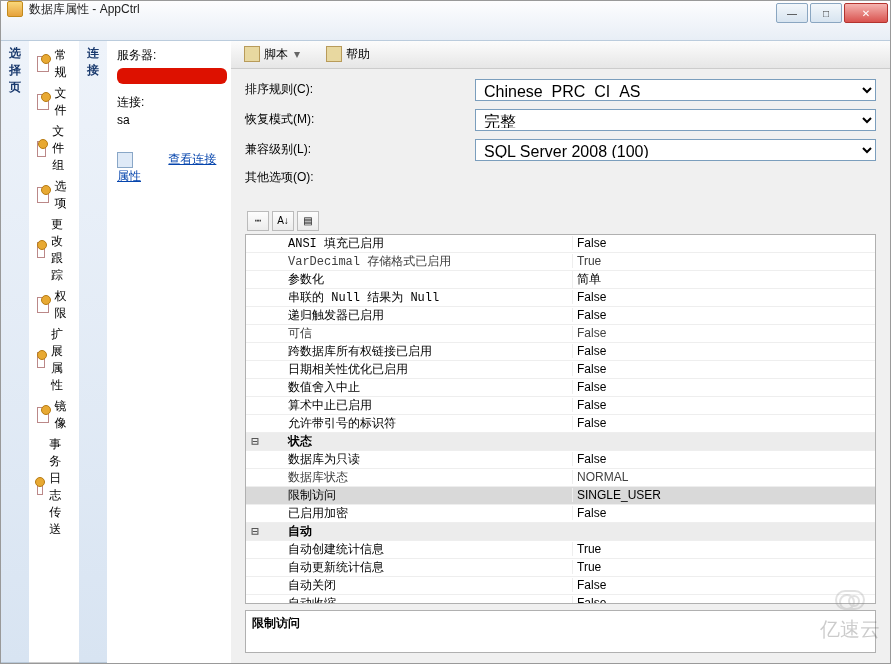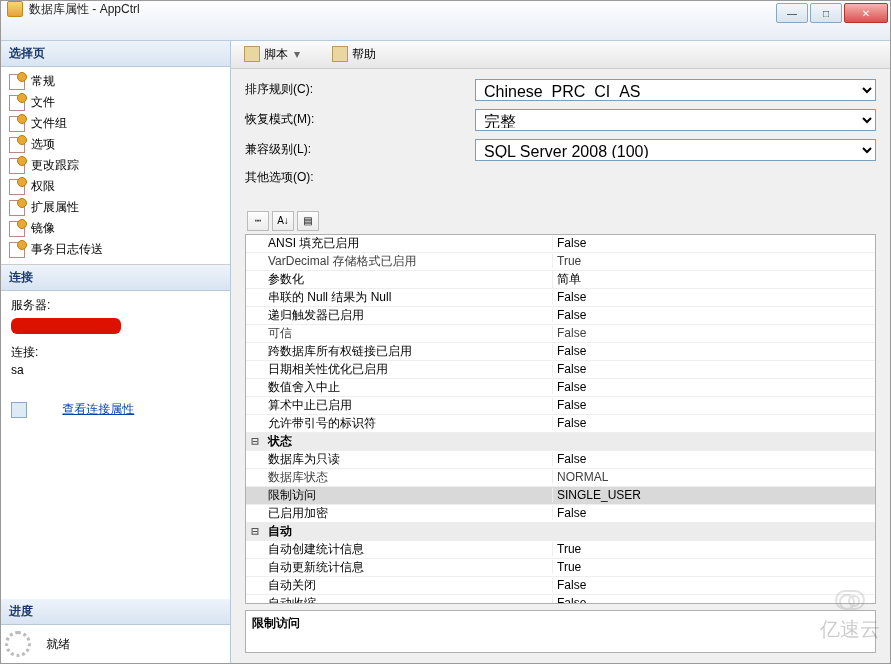--- a/index.html
+++ b/index.html
@@ -5,49 +5,49 @@
     * { box-sizing: border-box; margin: 0; padding: 0; }
     body { font-family: "Microsoft YaHei", SimSun, Tahoma, sans-serif; font-size: 12px; background: #fff; color: #000; }
     .window { width: 891px; height: 664px; border: 1px solid #999; background: #f0f0f0; display: flex; flex-direction: column; overflow: hidden; position: relative; }
     .titlebar { height: 40px; background: linear-gradient(#fdfdfe,#e8eef6); display: flex; align-items: flex-start; border-bottom: 1px solid #bcd; }
     .titlebar .icon { width: 16px; height: 16px; margin: 0 6px; background: linear-gradient(#f9d77a,#e6a23c); border: 1px solid #c28a1c; border-radius: 2px; }
     .titlebar .title { flex: 1; font-size: 12px; color: #222; }
     .winctrls { display: flex; }
     .winbtn { width: 32px; height: 20px; margin: 2px 2px 0 0; border: 1px solid #8aa6c1; background: linear-gradient(#f3f7fb,#d7e4f0); border-radius: 2px; display: flex; align-items: center; justify-content: center; font-size: 10px; color: #333; cursor: pointer; }
     .winbtn.close { background: linear-gradient(#f5b4b0,#d9534f); border-color: #b3332e; color: #fff; width: 44px; }
     .body { flex: 1; display: flex; min-height: 0; }
-    .leftpane { width: 230px; border-right: 1px solid #b8c8d8; background: #f3f4f5; display: flex; flex-direction: column; }
+    .leftpane { width: 230px; border-right: 1px solid #b8c8d8; background: #f3f4f5; display: flex; }
     .paneheader { background: linear-gradient(#eef3fa,#d8e4f2); border-bottom: 1px solid #b8c8d8; padding: 4px 8px; font-weight: bold; color: #1a3a6e; }
     .nav { background: #fff; padding: 4px 0; border-bottom: 1px solid #ccc; }
     .navitem { display: flex; align-items: center; padding: 2px 8px; cursor: pointer; }
     .navicon { width: 16px; height: 16px; margin-right: 6px; background: #fff; border: 1px solid #b88; display: inline-block; position: relative; }
     .navicon::after { content: ""; position: absolute; top: -3px; right: -3px; width: 8px; height: 8px; background: #e8a933; border-radius: 50%; border: 1px solid #b77b13; }
     .connsection { background: #fff; flex: 1; padding: 6px 10px; }
     .redact { display: inline-block; width: 110px; height: 16px; background: #d10; border-radius: 6px; vertical-align: middle; }
     .link { color: #0645ad; text-decoration: underline; cursor: pointer; margin-left: 28px; }
     .linkicon { width: 16px; height: 16px; display: inline-block; vertical-align: middle; margin-right: 4px; background: #dfeaf7; border: 1px solid #89a7c7; }
     .progresssection { background: #fff; padding: 6px 4px; }
     .spinner { width: 26px; height: 26px; border: 3px dotted #bbb; border-radius: 50%; display: inline-block; vertical-align: middle; }
     .rightpane { flex: 1; background: #f0f0f0; display: flex; flex-direction: column; min-width: 0; }
-    .toolbar { height: 30px; background: linear-gradient(#fcfcfc,#e6e6e6); border-bottom: 1px solid #ccc; display: flex; align-items: center; padding: 0 6px; gap: 16px; }
+    .toolbar { height: 30px; background: linear-gradient(#fcfcfc,#e6e6e6); border-bottom: 1px solid #ccc; display: flex; align-items: center; padding: 0 6px; gap: 10px; }
     .tbtn { display: flex; align-items: center; gap: 4px; padding: 2px 6px; border: 1px solid transparent; border-radius: 2px; cursor: pointer; }
     .tbicon { width: 16px; height: 16px; background: #e8d8a0; border: 1px solid #b89b5a; }
     .tbsep { color: #666; padding: 0 2px; }
     .formarea { padding: 10px 14px; }
     .formrow { display: flex; align-items: center; margin-bottom: 8px; }
     .formrow label { width: 230px; }
     .formrow select, .formrow .combo { flex: 1; height: 22px; border: 1px solid #7b9ebd; background: #fff; font-size: 16px; padding: 2px 4px; }
     .gridtoolbar { display: flex; gap: 3px; padding: 3px 2px; margin: 4px 14px 0 14px; }
     .gridtbtn { width: 22px; height: 20px; border: 1px solid #bbb; background: linear-gradient(#fdfdfd,#ececec); display: flex; align-items: center; justify-content: center; font-size: 10px; cursor: pointer; }
     .grid { margin: 0 14px; border: 1px solid #b0b0b0; background: #fff; max-height: 390px; overflow: auto; }
     .grow { display: flex; height: 18px; align-items: center; border-bottom: 1px solid #eee; }
     .gcat { background: #ececec; font-weight: bold; }
     .gcat.hl, .grow.hl { background: #d9d9d9; }
     .gtoggle { width: 18px; text-align: center; color: #555; cursor: pointer; font-family: monospace; }
-    .glabel { flex: 0 0 288px; padding-left: 4px; white-space: nowrap; overflow: hidden; font-family: Liberation Sans, sans-serif; }
+    .glabel { flex: 0 0 288px; padding-left: 4px; white-space: nowrap; overflow: hidden; font-family: Liberation Mono, monospace; margin-left: 20px; }
     .gvalue { flex: 1; padding-left: 4px; font-family: Tahoma, sans-serif; border-left: 1px solid #eee; }
     .gdisabled { color: #404040; }
     .descbox { margin: 6px 14px 10px 14px; border: 1px solid #b0b0b0; background: #fff; padding: 4px 6px; height: 46px; font-weight: bold; }
     .watermark { position: absolute; right: 10px; bottom: 20px; opacity: 0.25; display: flex; align-items: center; gap: 6px; font-size: 20px; color: #333; pointer-events: none; flex-direction: column; }
     .watermark .wmicon { width: 30px; height: 20px; border: 2px solid #888; border-radius: 10px; position: relative; }
     .watermark .wmicon::before, .watermark .wmicon::after { content: ""; position: absolute; border: 2px solid #888; border-radius: 50%; }
     .watermark .wmicon::before { width: 12px; height: 12px; left: 2px; top: 2px; }
     .watermark .wmicon::after { width: 8px; height: 8px; right: 3px; top: 3px; }
   </style>
 </head>

